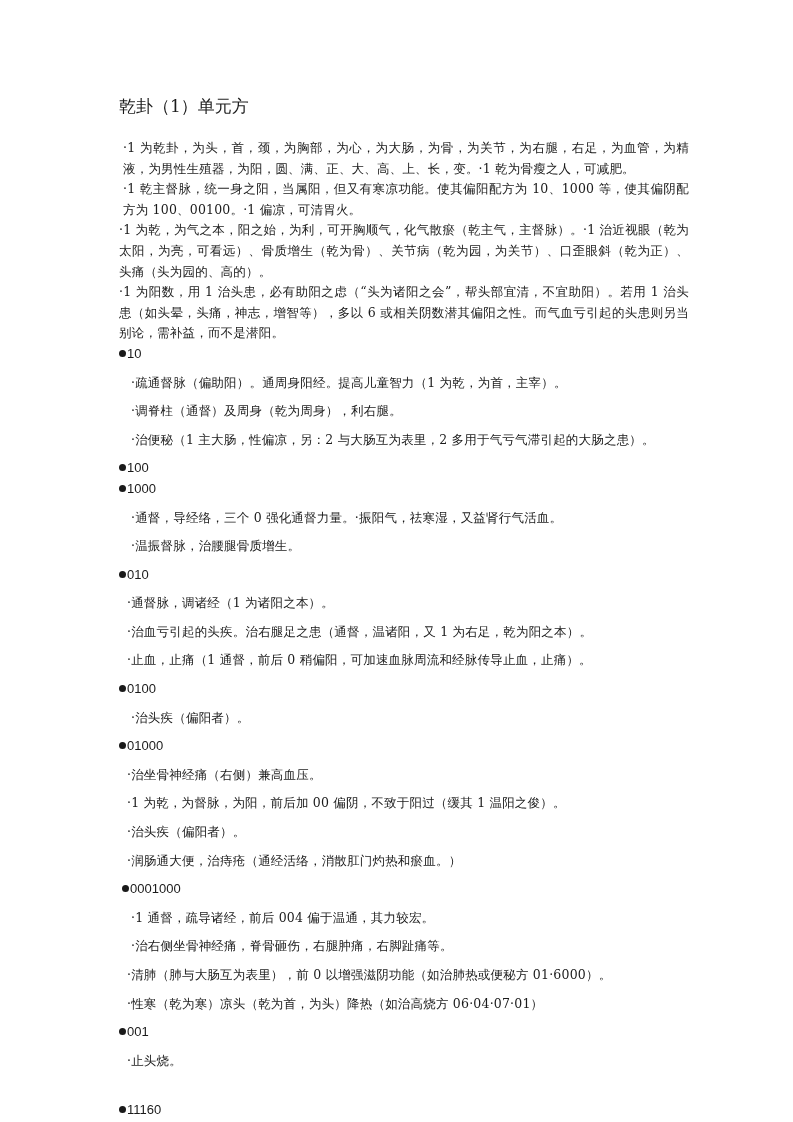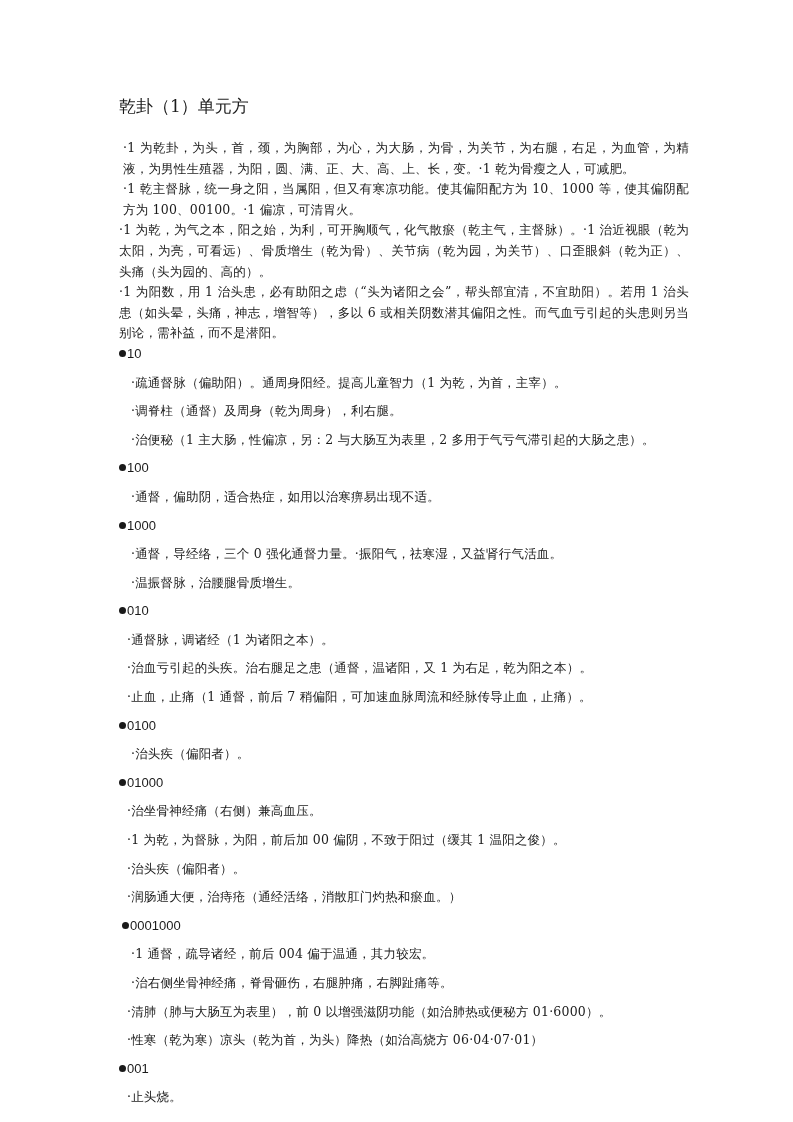--- a/index.html
+++ b/index.html
@@ -79,34 +79,33 @@
   <div class="heading">
     <span class="bullet"></span><span>10</span>
   </div>
   <div class="item indent">·疏通督脉（偏助阳）。通周身阳经。提高儿童智力（1 为乾，为首，主宰）。</div>
   <div class="item indent">·调脊柱（通督）及周身（乾为周身），利右腿。</div>
   <div class="item indent">·治便秘（1 主大肠，性偏凉，另：2 与大肠互为表里，2 多用于气亏气滞引起的大肠之患）。</div>
 
   <div class="heading">
     <span class="bullet"></span><span>100</span>
   </div>
-  <div class="item indent">·通督，偏助阴，适合热症，如用以治寒痹易出现不适。</div>
 
   <div class="heading">
     <span class="bullet"></span><span>1000</span>
   </div>
   <div class="item indent">·通督，导经络，三个 0 强化通督力量。·振阳气，祛寒湿，又益肾行气活血。</div>
   <div class="item indent">·温振督脉，治腰腿骨质增生。</div>
 
   <div class="heading">
     <span class="bullet"></span><span>010</span>
   </div>
   <div class="item">·通督脉，调诸经（1 为诸阳之本）。</div>
   <div class="item">·治血亏引起的头疾。治右腿足之患（通督，温诸阳，又 1 为右足，乾为阳之本）。</div>
-  <div class="item">·止血，止痛（1 通督，前后 7 稍偏阳，可加速血脉周流和经脉传导止血，止痛）。</div>
+  <div class="item">·止血，止痛（1 通督，前后 0 稍偏阳，可加速血脉周流和经脉传导止血，止痛）。</div>
 
   <div class="heading">
     <span class="bullet"></span><span>0100</span>
   </div>
   <div class="item indent">·治头疾（偏阳者）。</div>
 
   <div class="heading">
     <span class="bullet"></span><span>01000</span>
   </div>
   <div class="item">·治坐骨神经痛（右侧）兼高血压。</div>

